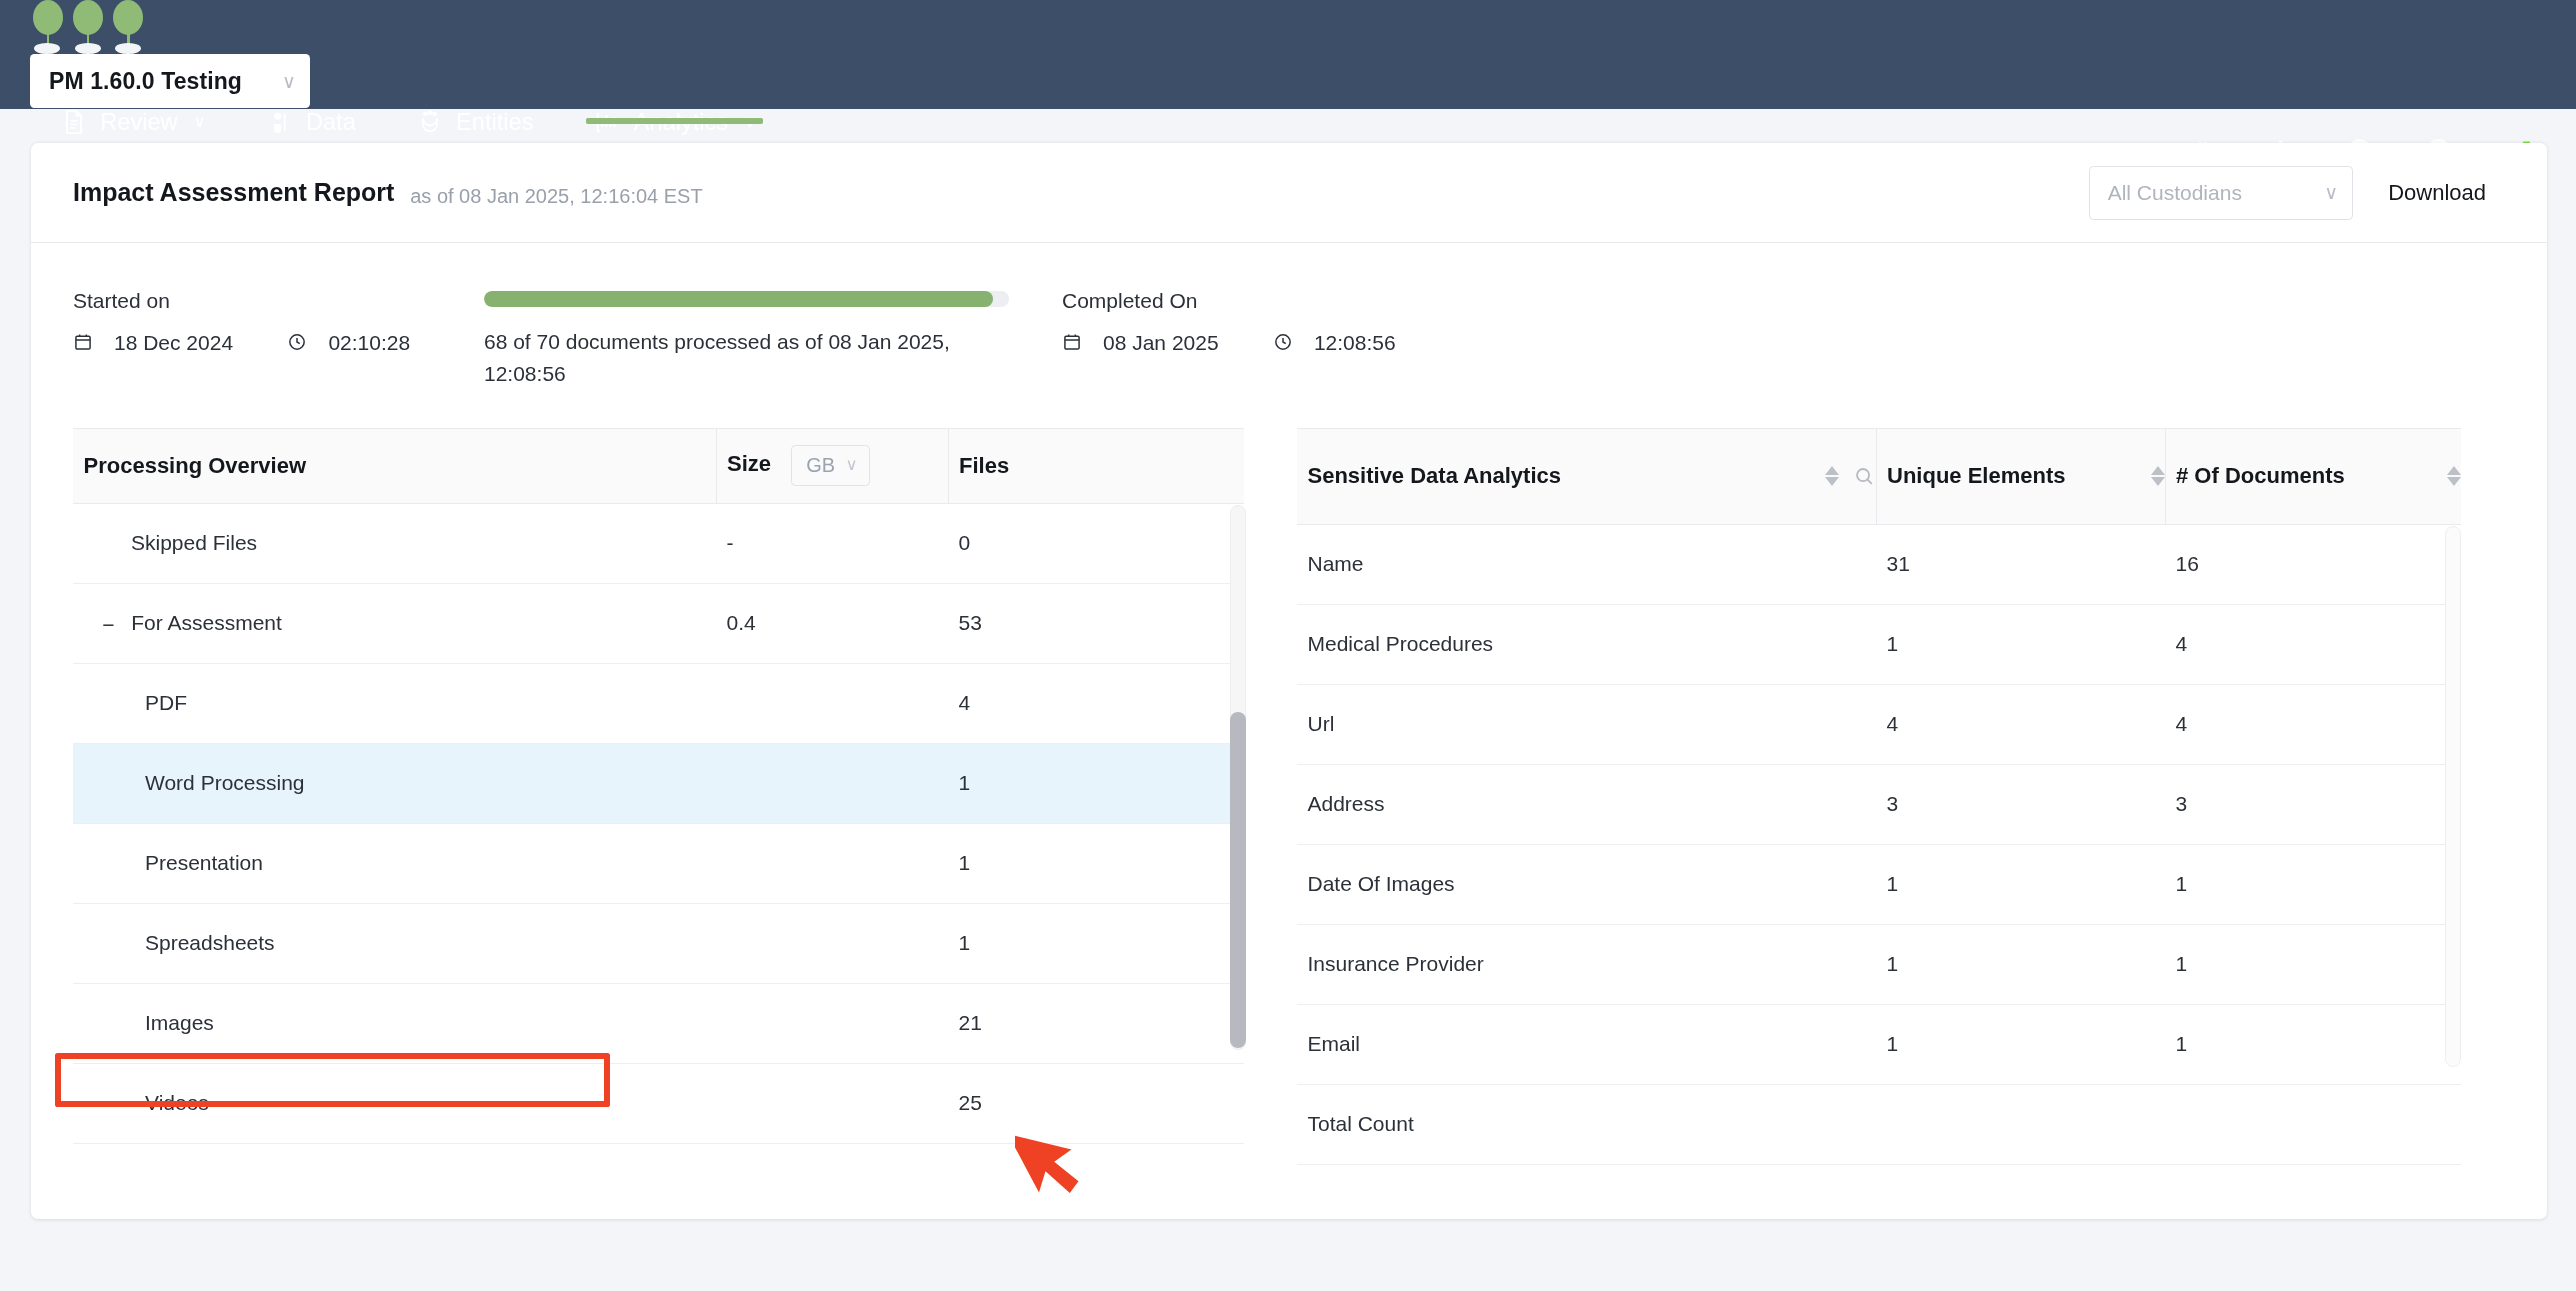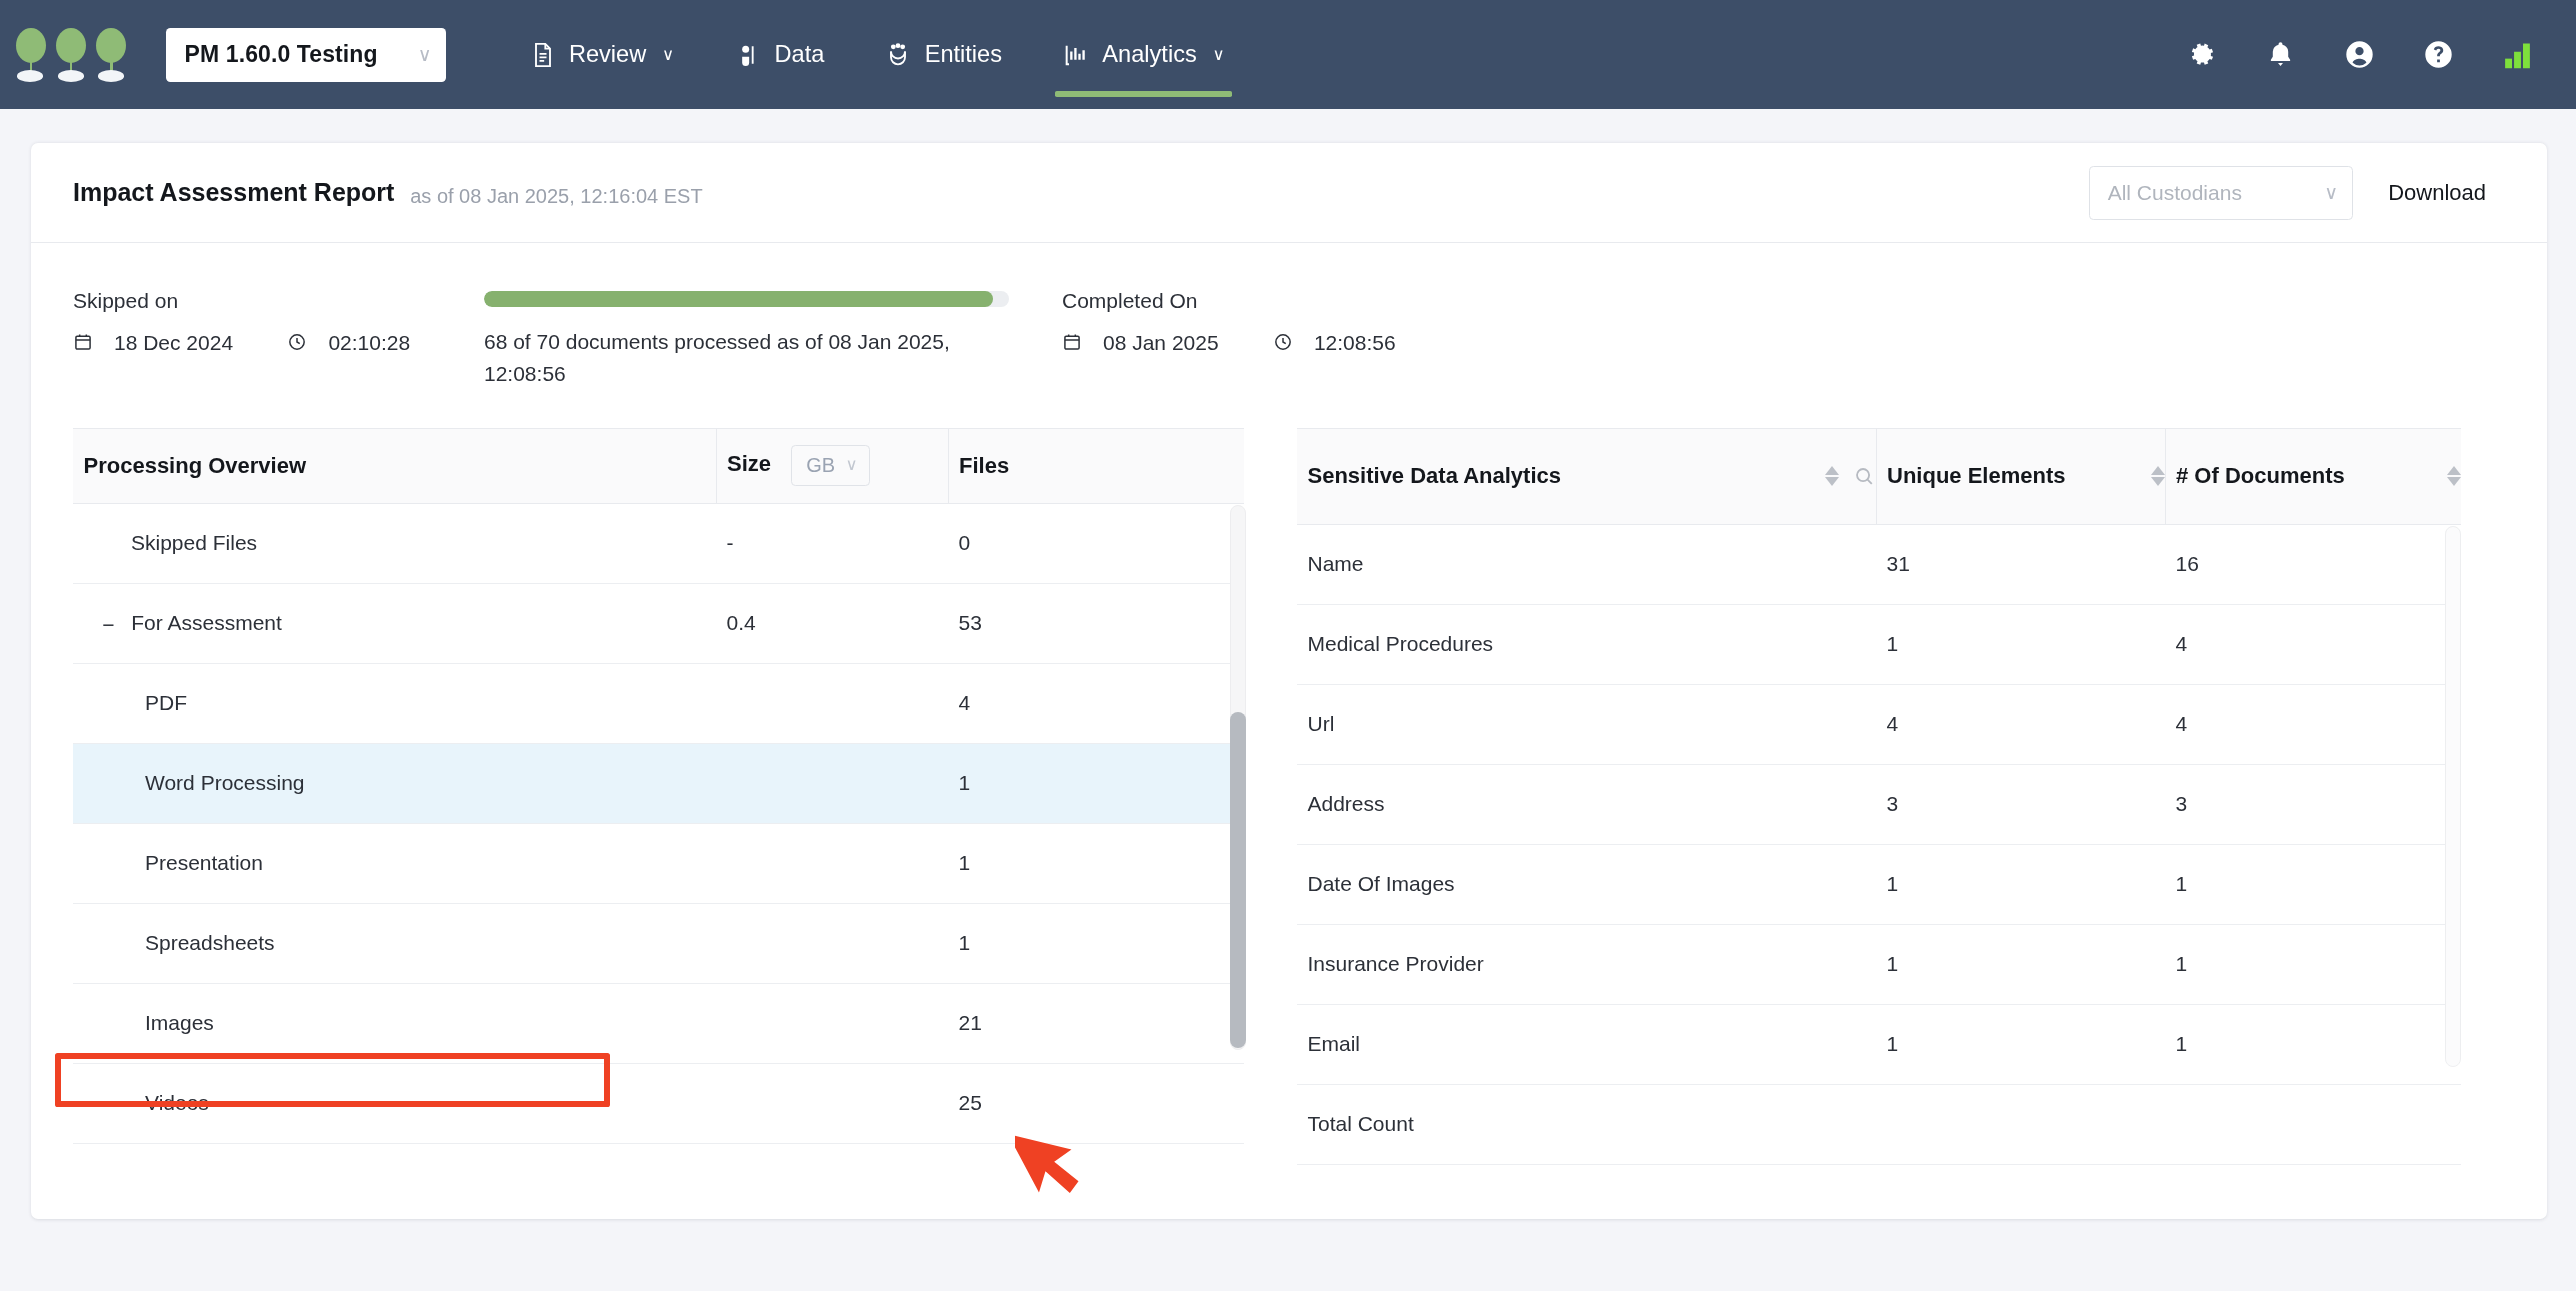--- a/index.html
+++ b/index.html
@@ -8,23 +8,24 @@
     background: #f4f5f9;
     font-family: "Liberation Sans", sans-serif;
     overflow: hidden;
   }
 
   
   .topnav {
     height: 109px;
     background: #3d4e68;
     display: flex;
-    align-items: center;
-    padding: 0 42px 0 13px;
+    align-items: flex-start;
+    padding: 0 42px 0 30px;
     position: relative;
+    flex-direction: column;
   }
   .logo { display: flex; align-items: flex-end; gap: 5.3px; margin-right: 37px; }
   .tree { position: relative; width: 35px; height: 54px; }
   .tree .crown {
     position: absolute; top: 0; left: 2.6px;
     width: 30px; height: 35px; border-radius: 50%;
     background: #8fbb76;
   }
   .tree .trunk {
     position: absolute; top: 30px; left: 16.6px;
@@ -355,21 +356,21 @@
         <span>All Custodians</span>
         <span class="chev">∨</span>
       </div>
       <div class="download-btn">Download</div>
     </div>
   </div>
 
   <div class="status">
 
     <div class="st-col st-started">
-      <div class="st-label">Skipped on</div>
+      <div class="st-label">Started on</div>
       <div class="st-val">
         <span>
           <svg class="mini-icon" viewBox="0 0 24 24" fill="none" stroke="#2c3038" stroke-width="1.8">
             <rect x="3.5" y="5" width="17" height="15.5" rx="1.5"></rect>
               <path d="M3.5 9.5h17M8 3v3M16 3v3"></path>
           </svg>
         </span>
         <span>18 Dec 2024</span>
         <span class="sep"></span>
         <span>

